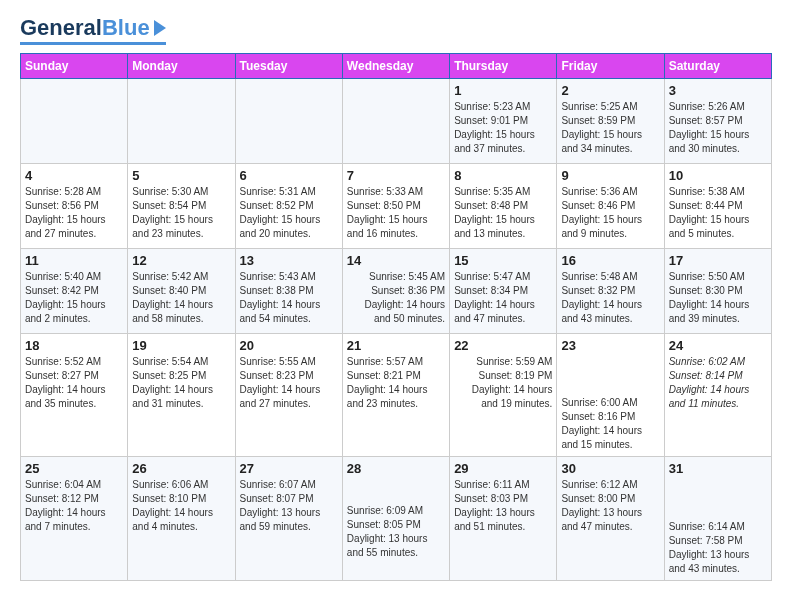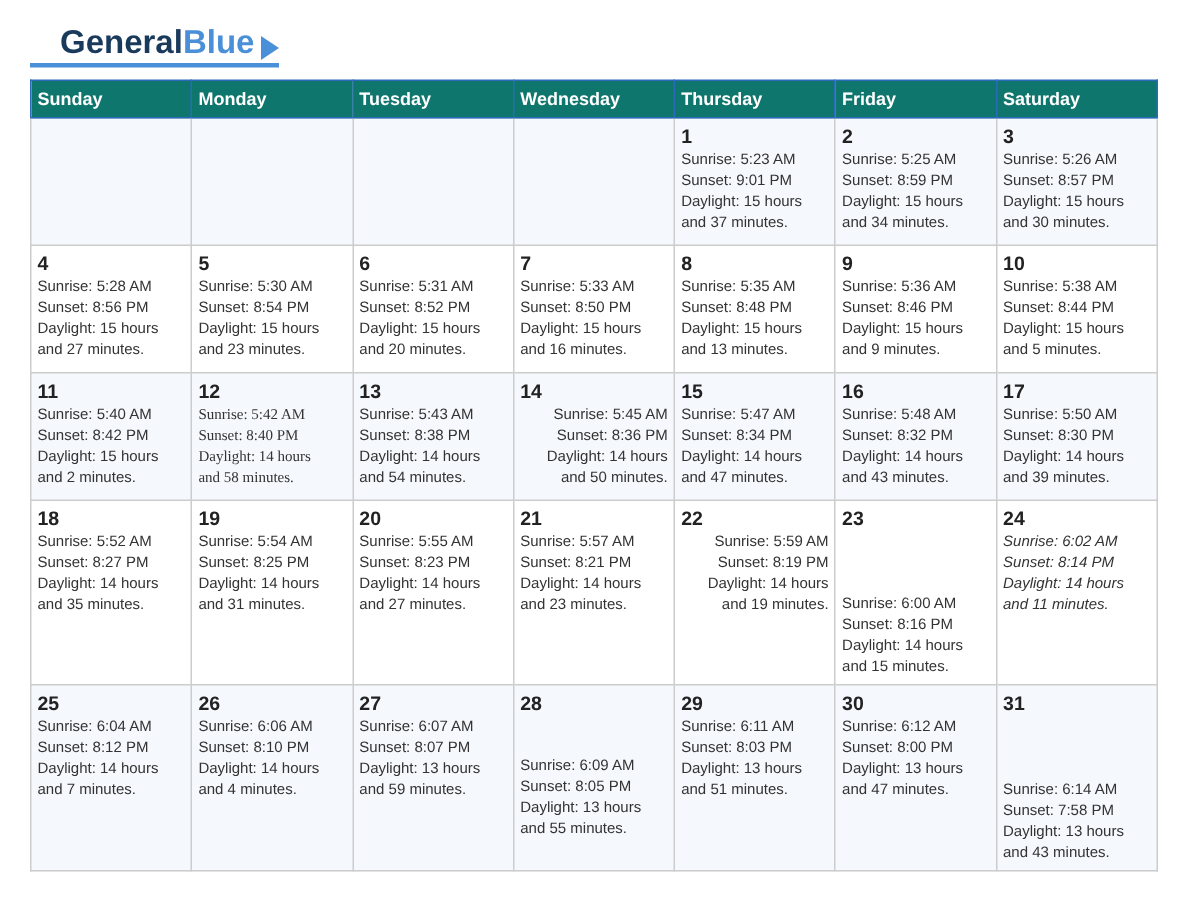--- a/index.html
+++ b/index.html
@@ -48,21 +48,21 @@
       font-size: 16px;
       color: #444;
       margin-top: 2px;
     }
     table {
       width: 100%;
       border-collapse: collapse;
       font-size: 11px;
     }
     thead tr th {
-      background: #0f766e;
+      background: #d946ef;
       color: #fff;
       padding: 5px 4px;
       text-align: left;
       font-weight: bold;
       font-size: 12px;
       border: 1px solid #2a6abb;
     }
     tbody tr td {
       border: 1px solid #ccc;
       vertical-align: top;
@@ -95,21 +95,21 @@
     }
     tbody tr:nth-child(even) td.empty {
       background: #fff;
     }
   </style>
 </head>
 <body>
 
 <div class="header-area">
   <div class="logo">
-    <div style="display:flex;align-items:flex-end;margin-left:20px;">
+    <div style="display:flex;align-items:center;">
       <span class="logo-text">General<span>Blue</span></span>
       <span style="display:inline-block;margin-left:4px;width:0;height:0;border-top:8px solid transparent;border-bottom:8px solid transparent;border-left:12px solid #4a90d9;"></span>
     </div>
     <div class="logo-line"></div>
   </div>
   <div class="title-area">
     <div class="calendar-title"></div>
     <div class="calendar-subtitle"></div>
   </div>
 </div>
@@ -208,21 +208,21 @@
       <tr>
         <td>
           <span class="day-number">11</span>
           <div class="day-info" style="white-space: pre-line;">Sunrise: 5:40 AM
 Sunset: 8:42 PM
 Daylight: 15 hours
 and 2 minutes.</div>
         </td>
         <td>
           <span class="day-number">12</span>
-          <div class="day-info" style="white-space: pre-line; font-family: Liberation Serif, serif;">Sunrise: 5:42 AM
+          <div class="day-info" style="white-space: pre-line;">Sunrise: 5:42 AM
 Sunset: 8:40 PM
 Daylight: 14 hours
 and 58 minutes.</div>
         </td>
         <td>
           <span class="day-number">13</span>
           <div class="day-info" style="white-space: pre-line;">Sunrise: 5:43 AM
 Sunset: 8:38 PM
 Daylight: 14 hours
 and 54 minutes.</div>

